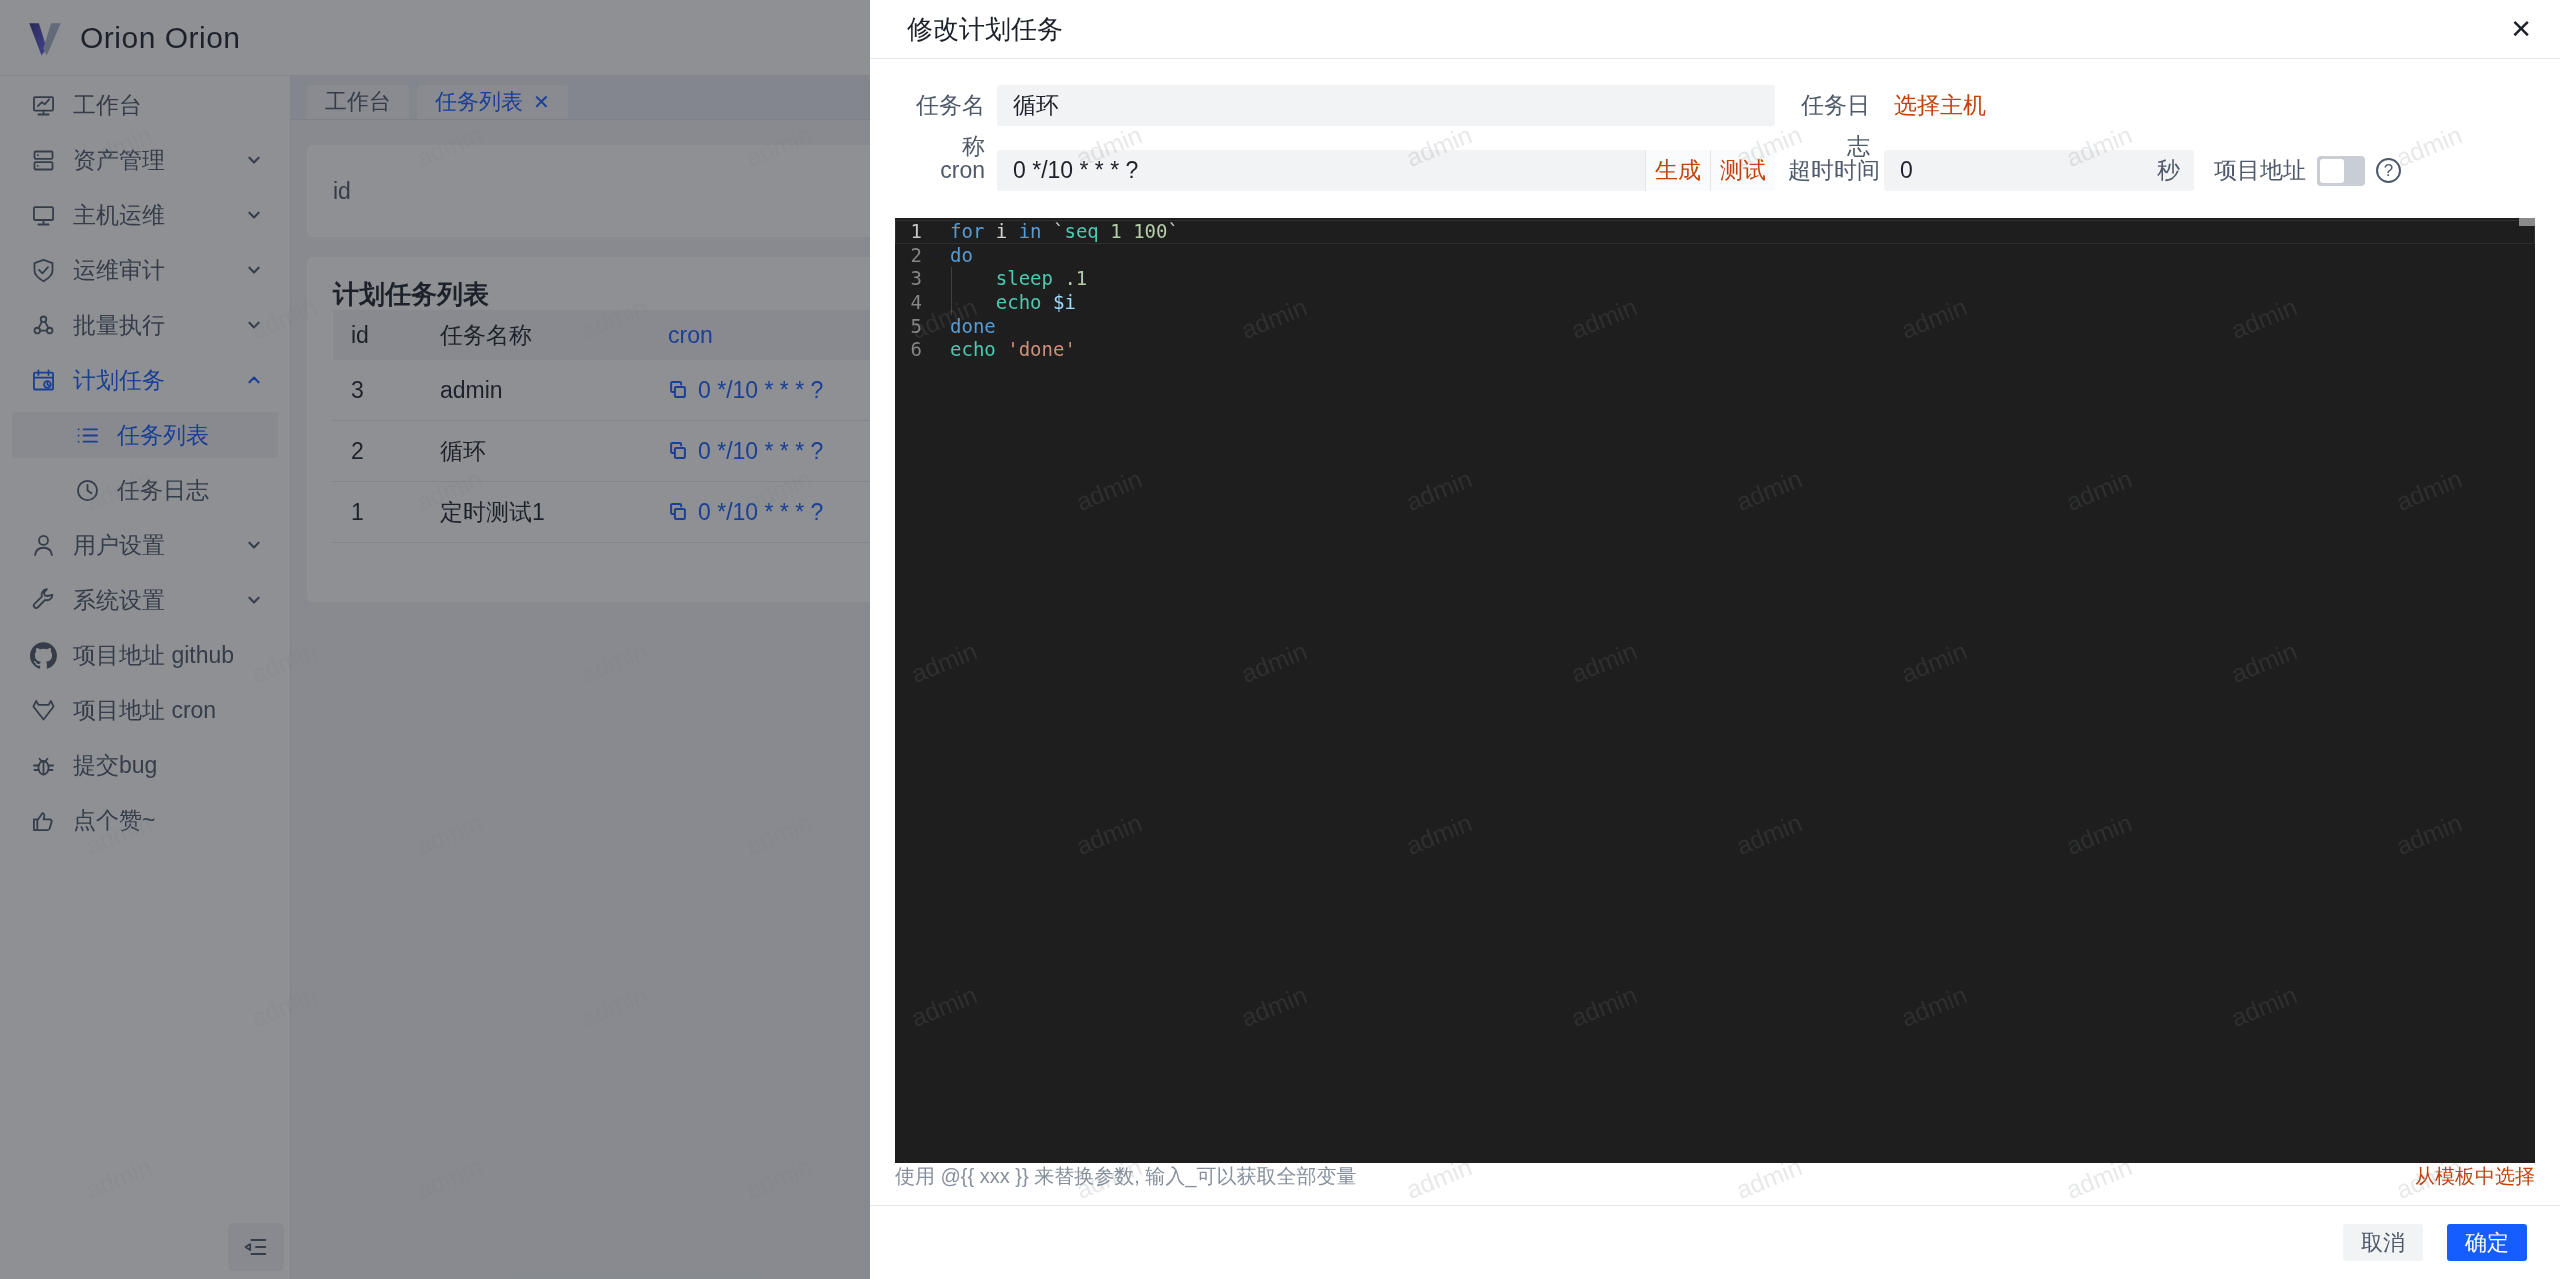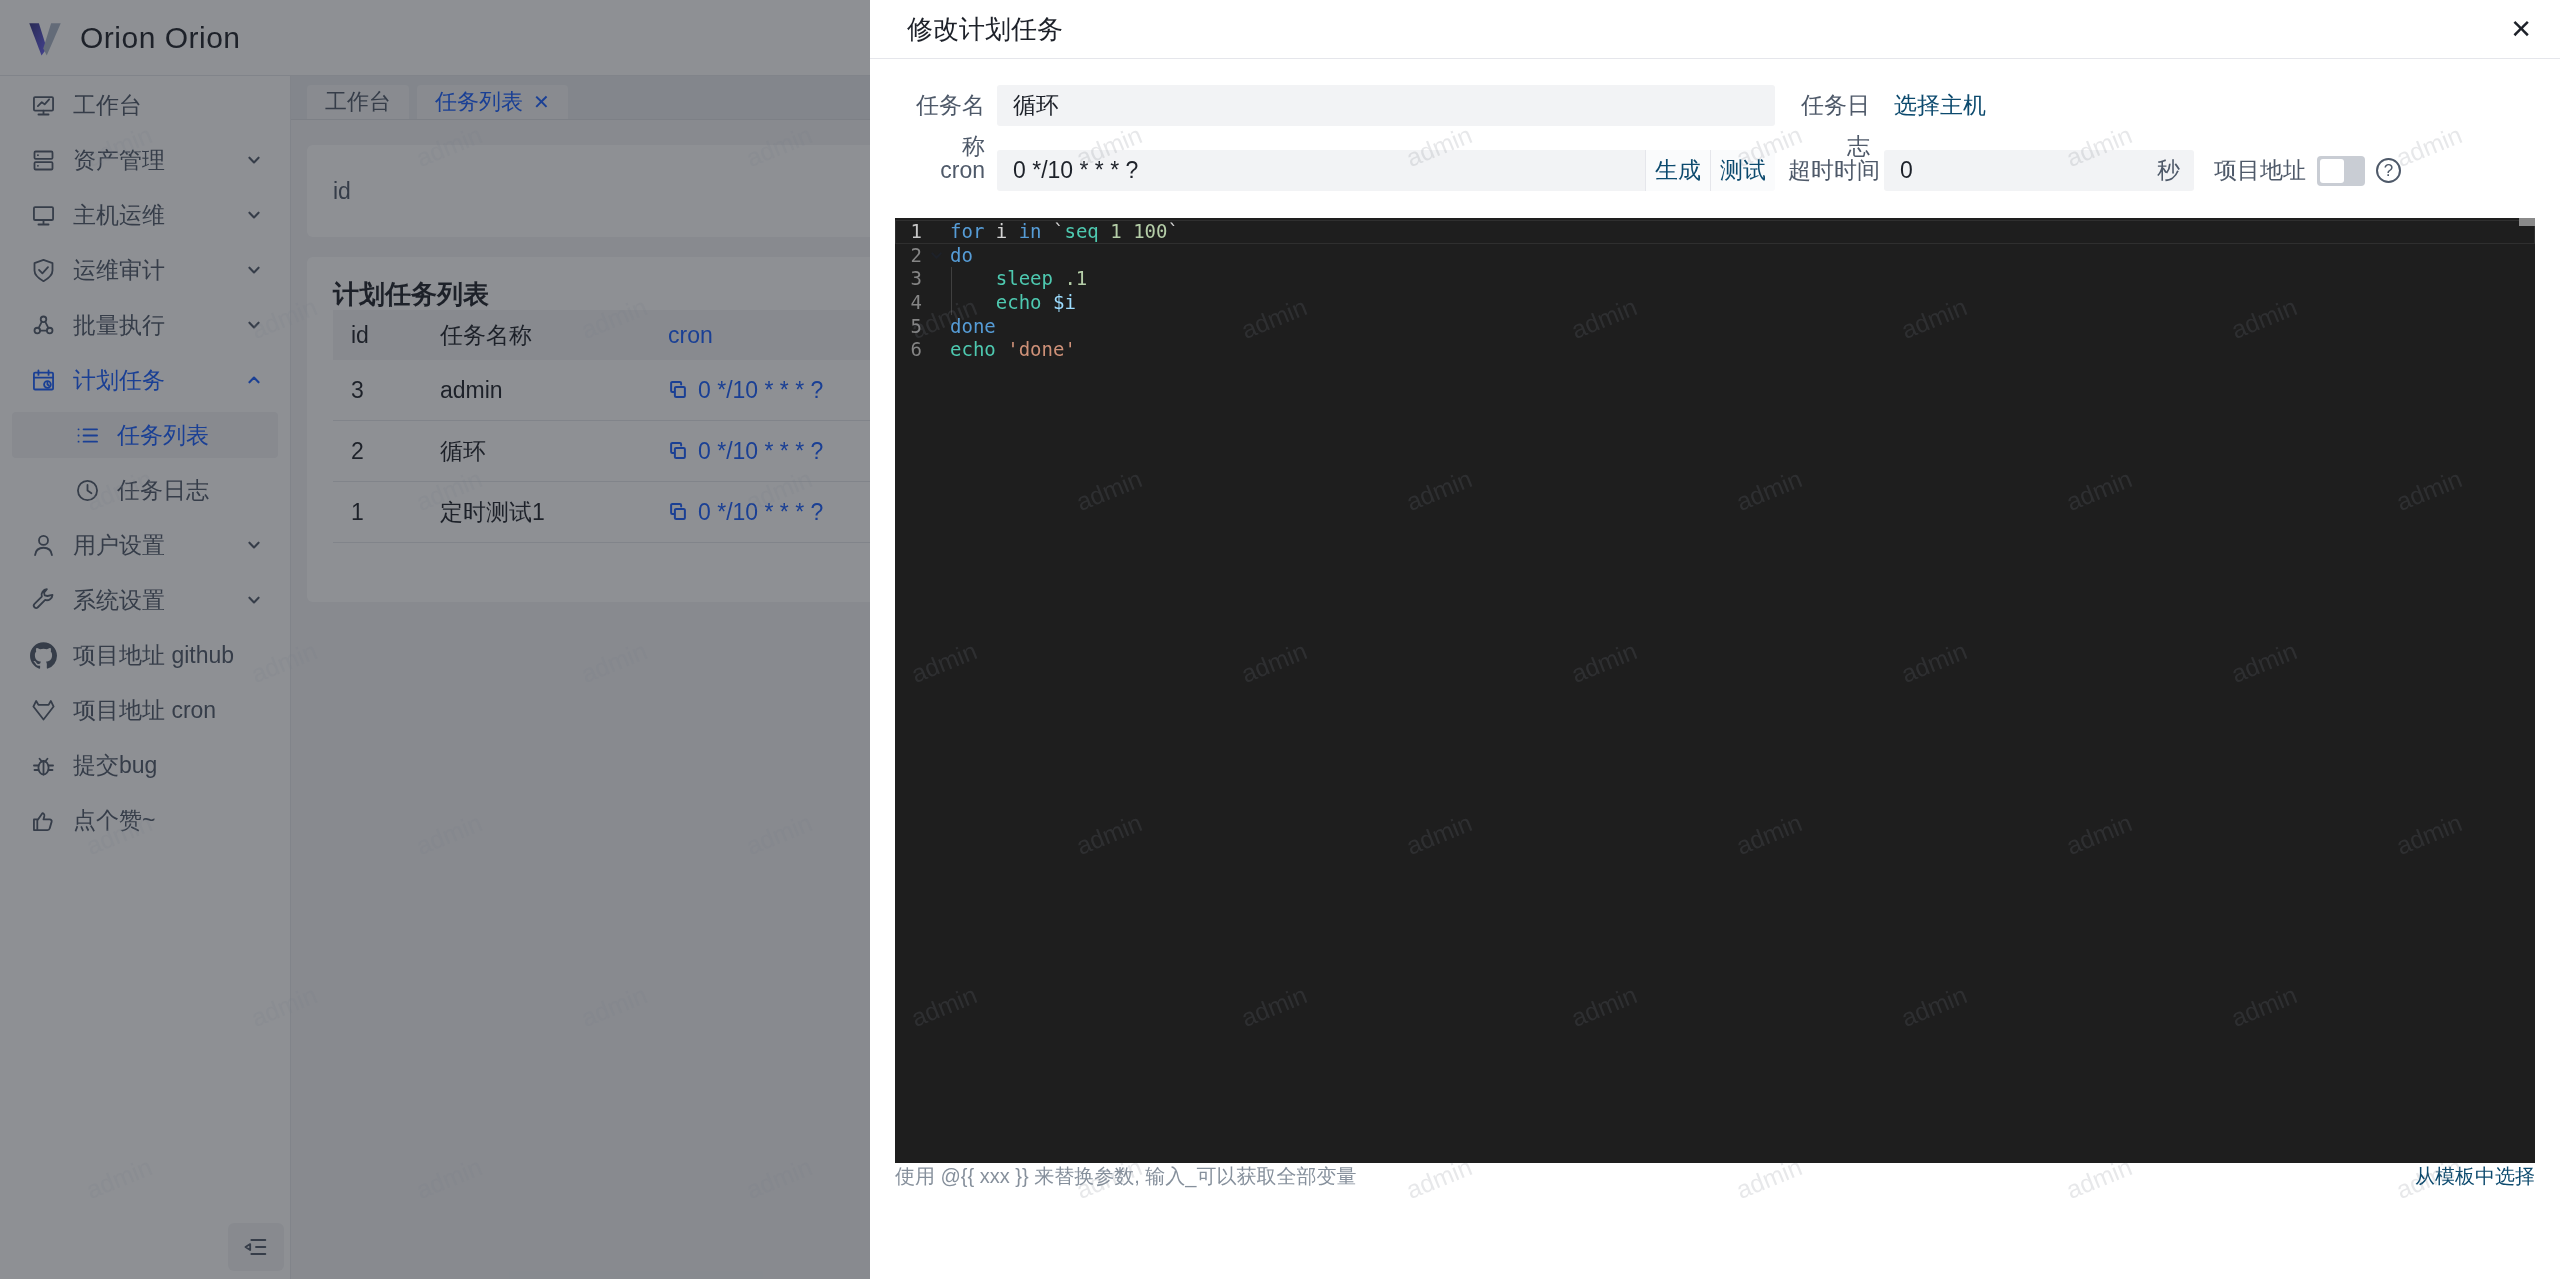--- a/index.html
+++ b/index.html
@@ -56,21 +56,21 @@
   
   .drawer{position:absolute;left:870px;top:0;right:0;bottom:0;background:#fff;z-index:20;}
   .d-header{position:absolute;left:0;top:0;right:0;height:58px;border-bottom:1px solid #e5e6eb;}
   .d-title{position:absolute;left:37px;top:0;line-height:58px;font-size:26px;font-weight:500;color:#1d2129;}
   .d-close{position:absolute;right:28px;top:0;height:58px;display:flex;align-items:center;
            font-size:26px;color:#1d2129;cursor:pointer;}
   .d-body{position:absolute;left:0;top:58px;right:0;bottom:74px;}
   .f-label{position:absolute;font-size:23px;color:#4e5969;height:41px;line-height:41px;text-align:right;}
   .f-input{position:absolute;height:41px;background:#f2f3f5;border:none;border-radius:3px;
            font-size:23px;color:#1d2129;padding:0 16px;box-sizing:border-box;font-family:inherit;}
-  .link{color:#0c4a6e;cursor:pointer;}
+  .link{color:#c2410c;cursor:pointer;}
   .host-link{position:absolute;left:1024px;top:27px;height:41px;line-height:41px;font-size:23px;}
   .cron-group{position:absolute;left:127px;top:92px;width:778px;height:41px;display:flex;
               border-radius:3px;overflow:hidden;}
   .cron-input{flex:1;height:41px;background:#f2f3f5;border:none;font-size:23px;color:#1d2129;
               padding:0 16px;font-family:inherit;}
   .cron-addon{width:64px;background:#fafbfc;border-left:1px solid #e5e6eb;display:flex;align-items:center;
               justify-content:center;font-size:23px;cursor:pointer;}
   .timeout-wrap{position:absolute;left:1014px;top:92px;width:310px;height:41px;background:#f2f3f5;
                 border-radius:3px;display:flex;align-items:center;}
   .timeout-input{flex:1;background:transparent;border:none;font-size:23px;color:#1d2129;
@@ -441,20 +441,24 @@
           </div>
         <div class="ed-scroll"></div>
       </div>
 
       <div class="hint-row">
         <span class="hint-text">使用 @{{ xxx }} 来替换参数, 输入_可以获取全部变量</span>
         <span class="tpl-link link">从模板中选择</span>
       </div>
     </div>
 
+    <div class="d-footer">
+      <button class="btn btn-cancel">取消</button>
+      <button class="btn btn-ok">确定</button>
+    </div>
   </section>
 
   <div id="watermark">
       <span style="left: 250px; top: -40px;">admin</span>
       <span style="left: 580px; top: -40px;">admin</span>
       <span style="left: 910px; top: -40px;">admin</span>
       <span style="left: 1240px; top: -40px;">admin</span>
       <span style="left: 1570px; top: -40px;">admin</span>
       <span style="left: 1900px; top: -40px;">admin</span>
       <span style="left: 2230px; top: -40px;">admin</span>

